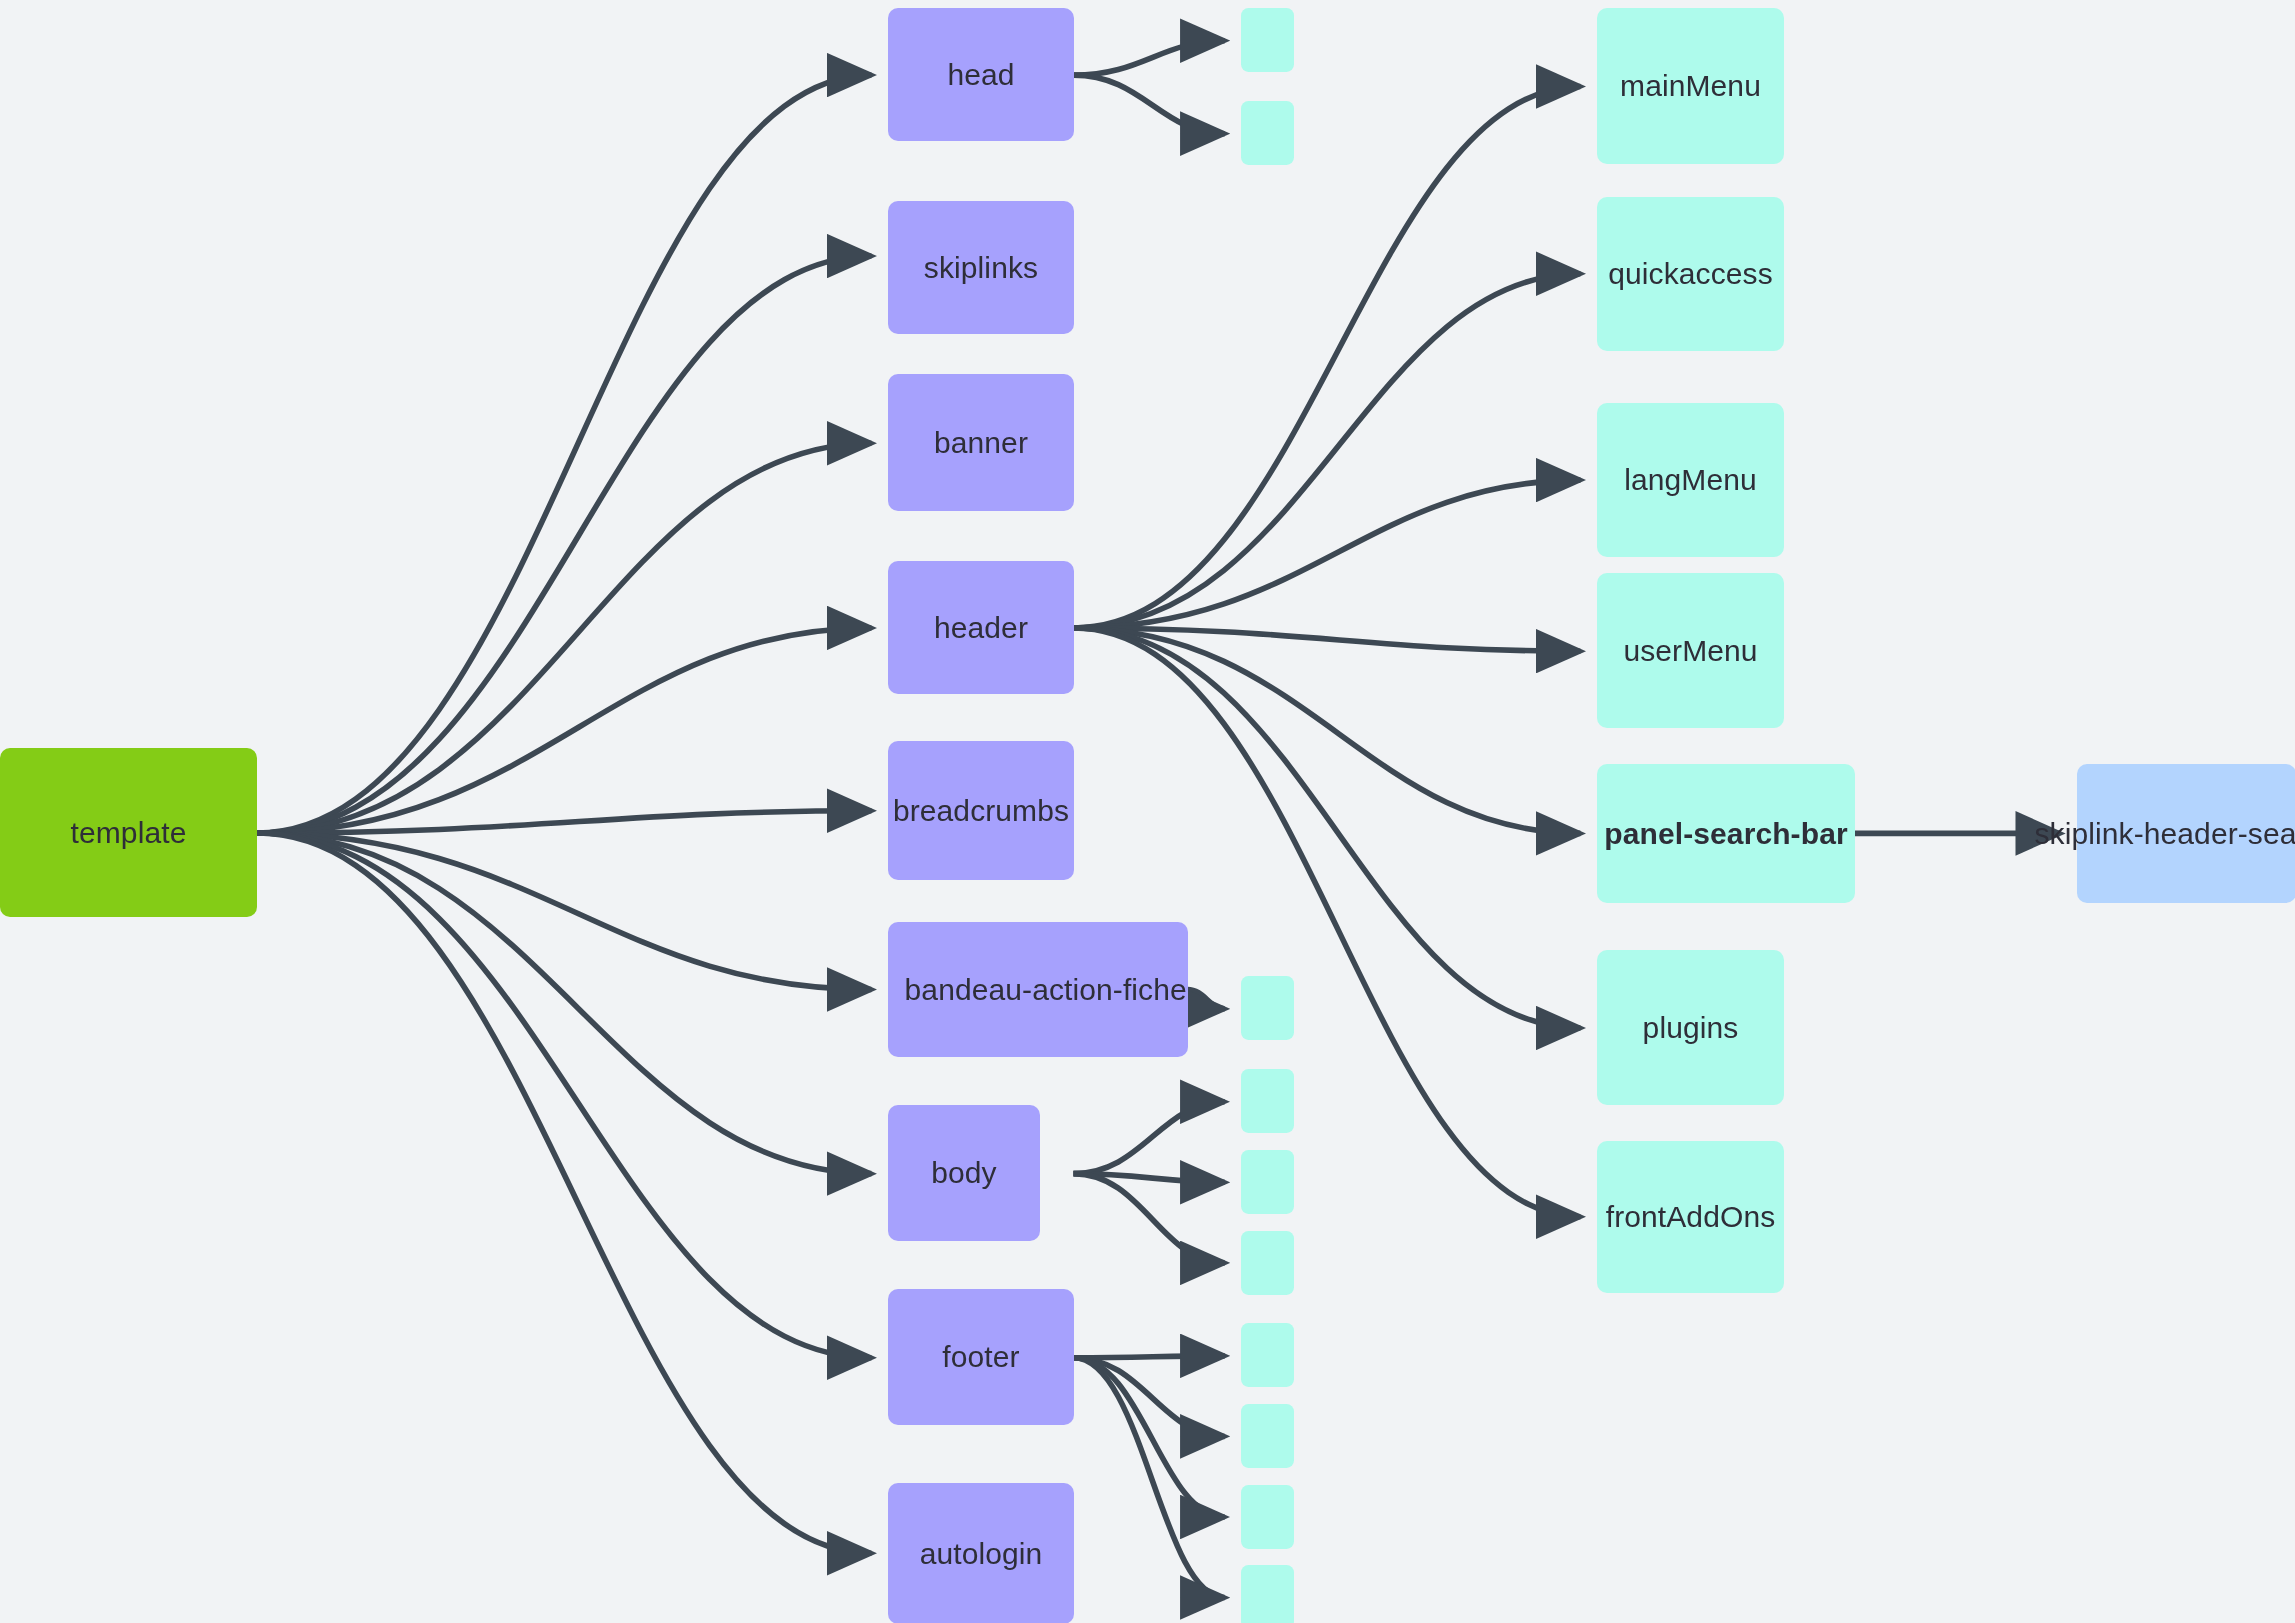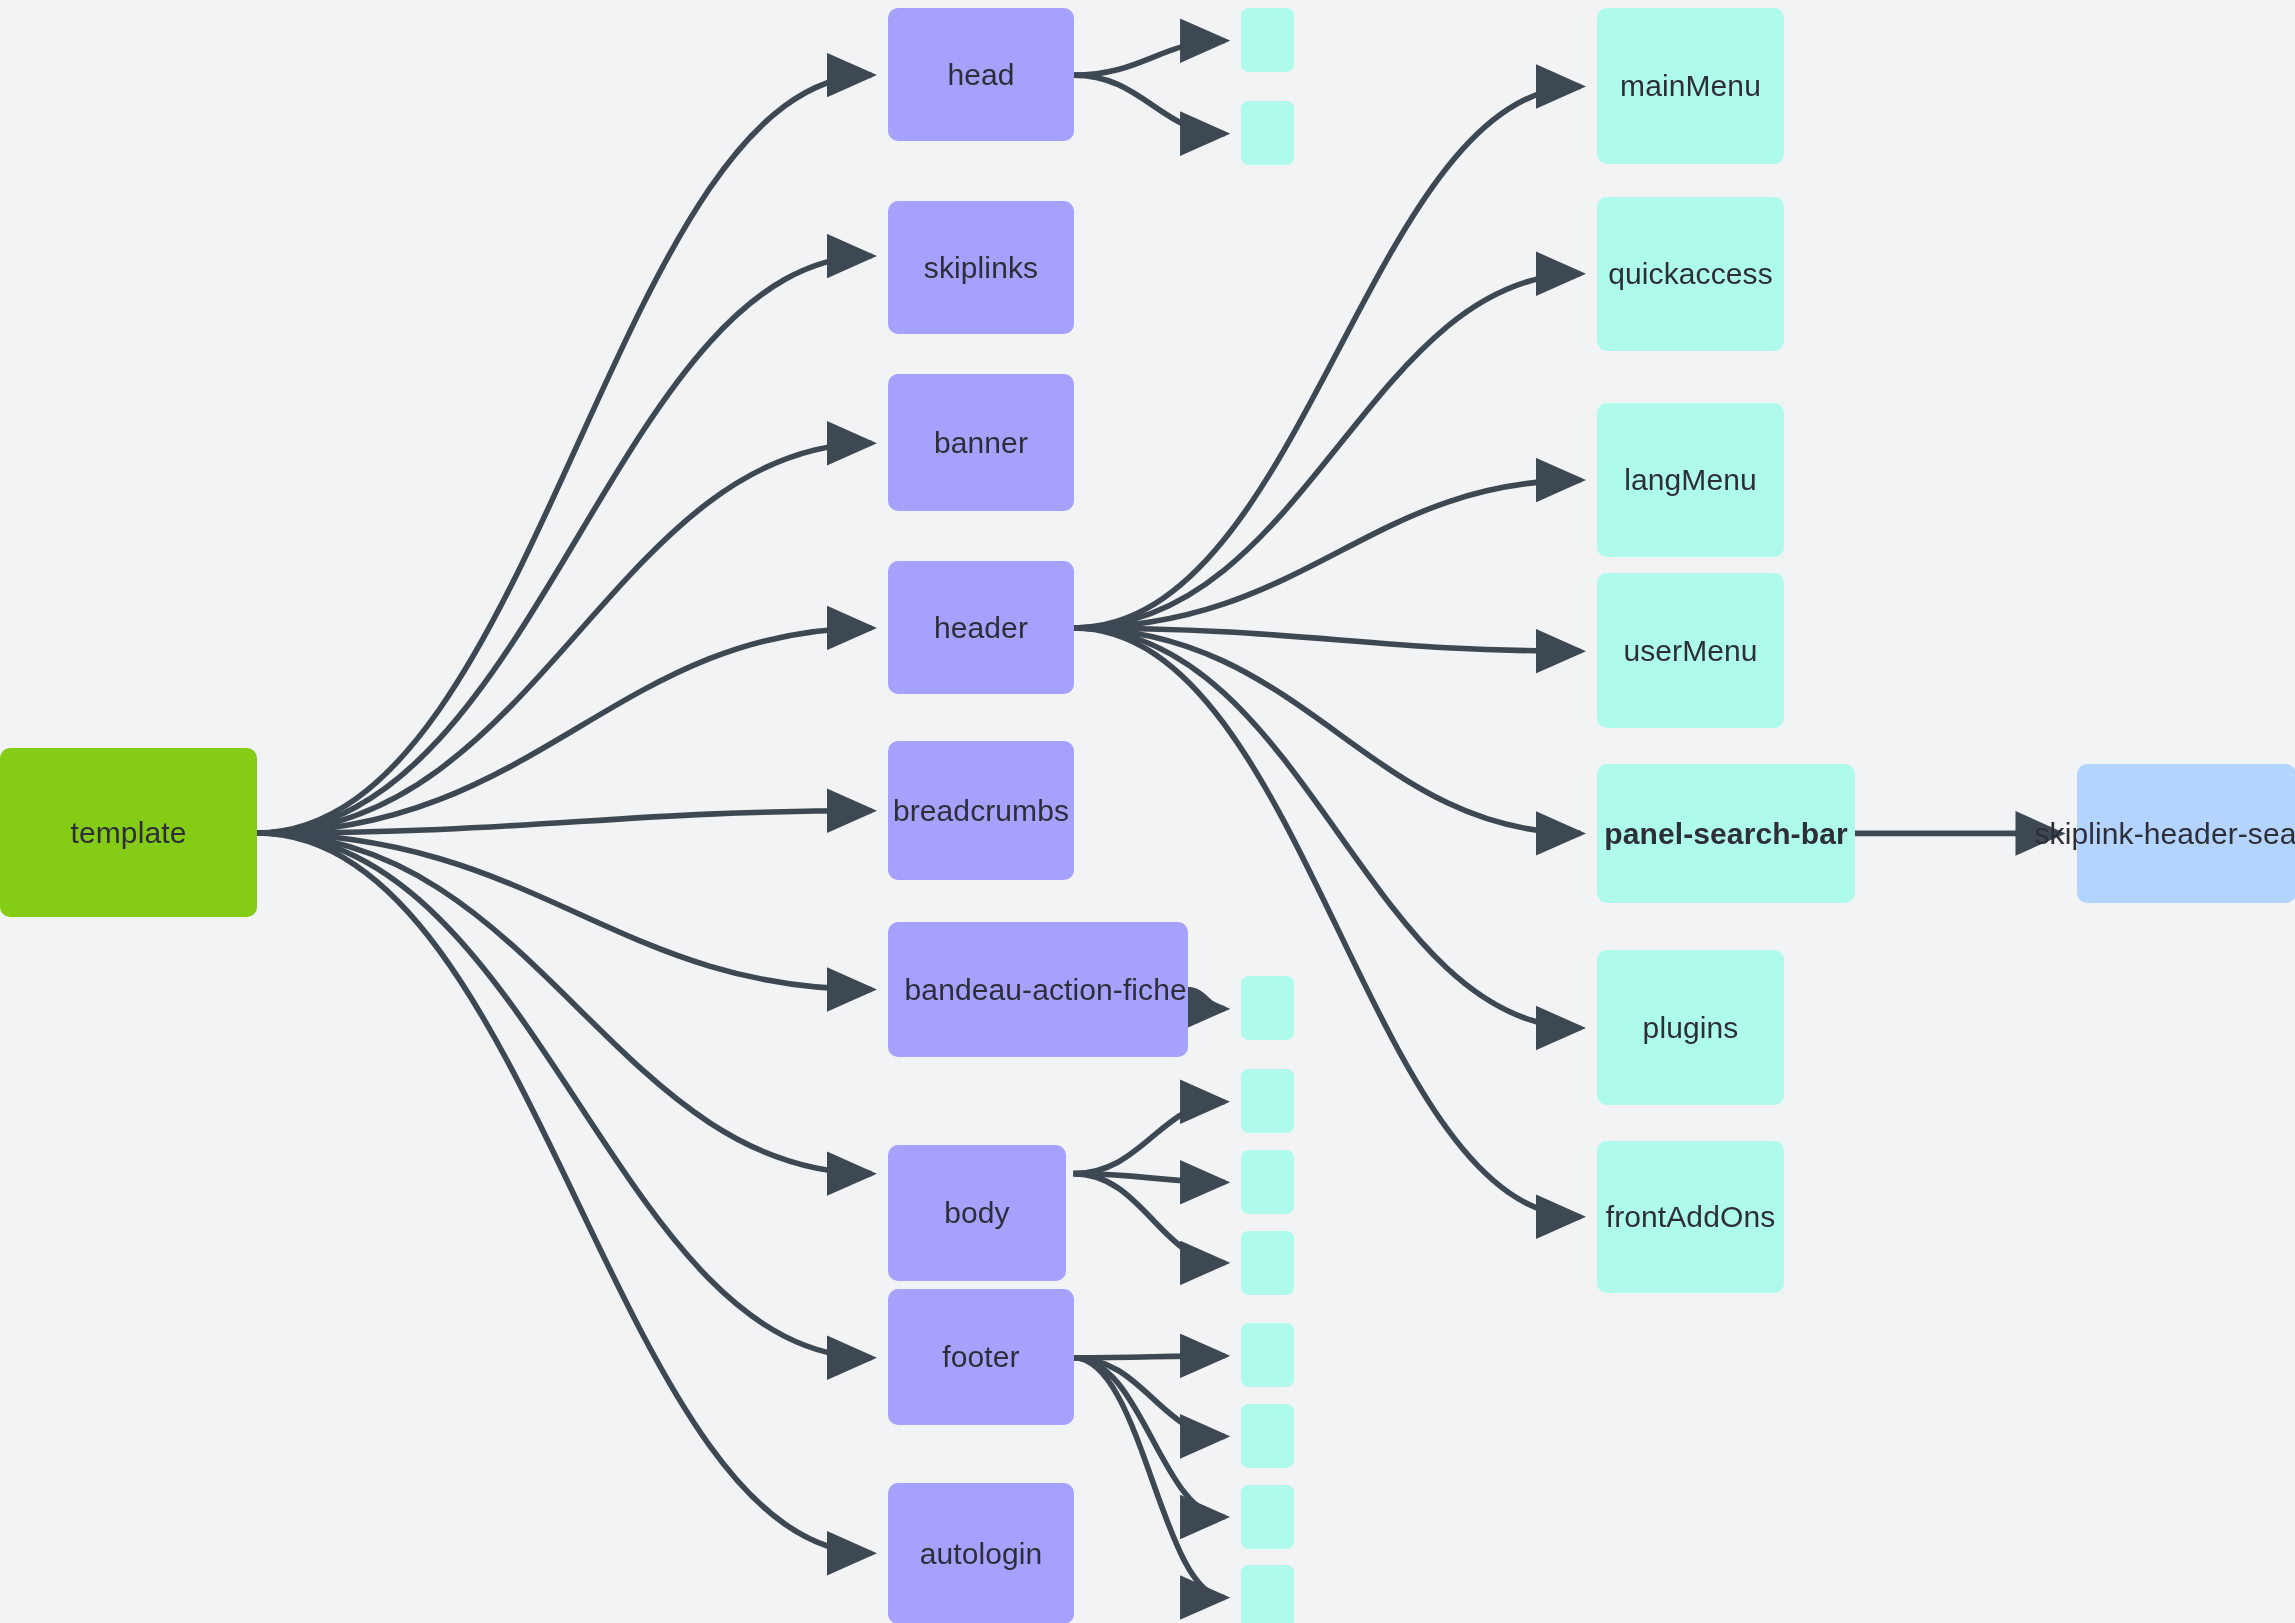--- a/index.html
+++ b/index.html
@@ -99,21 +99,21 @@
       </div>
       <div class="node purple" style="left: 888px; top: 561px; width: 186px; height: 133px;">
         <span>header</span>
       </div>
       <div class="node purple" style="left: 888px; top: 741px; width: 186px; height: 139px;">
         <span>breadcrumbs</span>
       </div>
       <div class="node purple" style="left: 888px; top: 922px; width: 300px; height: 135px; padding-left: 24px;">
         <span>bandeau-action-fiche</span>
       </div>
-      <div class="node purple" style="left: 888px; top: 1145px; width: 178px; height: 136px;">
+      <div class="node purple" style="left: 888px; top: 1105px; width: 152px; height: 136px;">
         <span>body</span>
       </div>
       <div class="node purple" style="left: 888px; top: 1289px; width: 186px; height: 136px;">
         <span>footer</span>
       </div>
       <div class="node purple" style="left: 888px; top: 1483px; width: 186px; height: 141px;">
         <span>autologin</span>
       </div>
       <div class="node teal stub" style="left: 1241px; top: 8px; width: 53px; height: 64px;"></div>
       <div class="node teal stub" style="left: 1241px; top: 101px; width: 53px; height: 64px;"></div>

